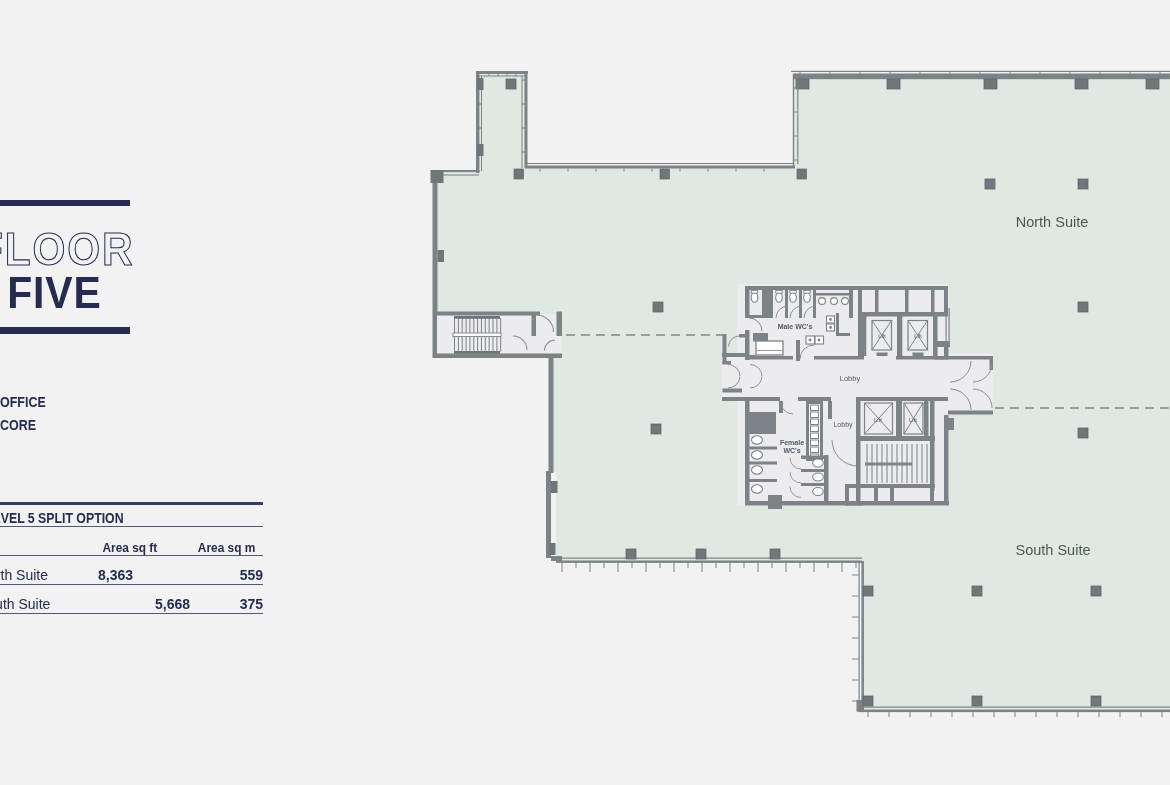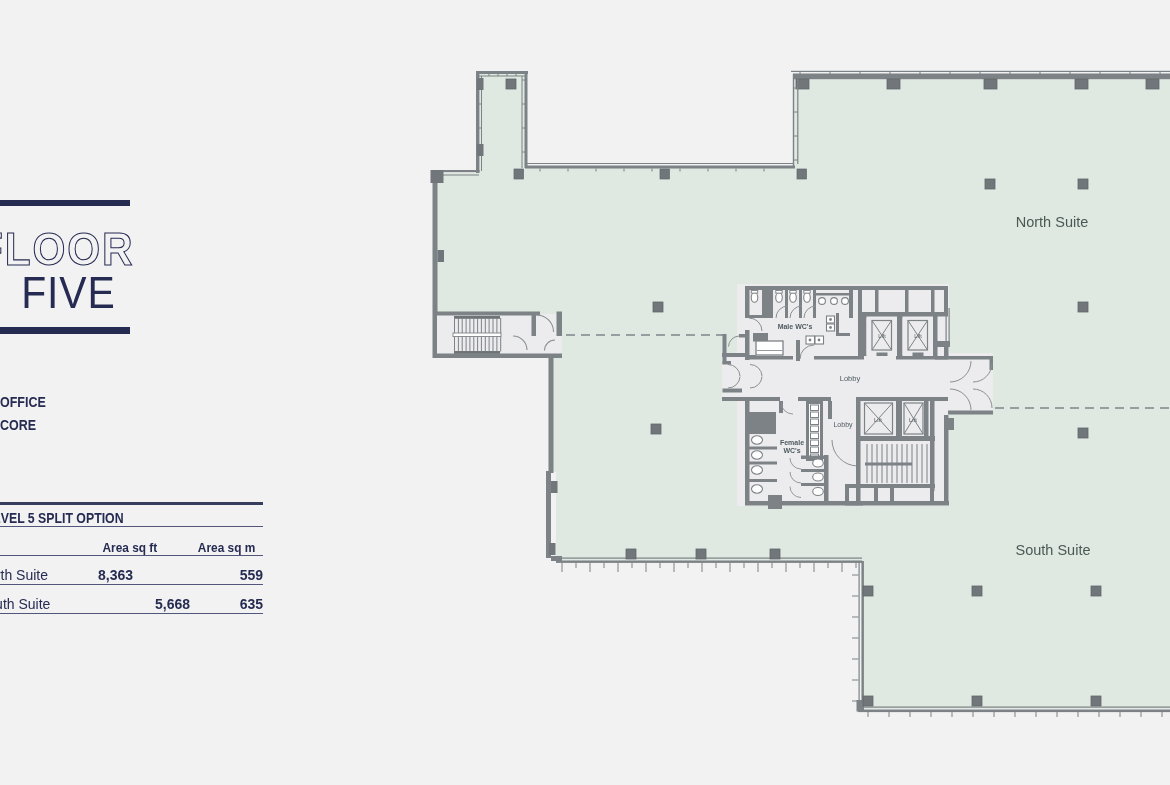--- a/index.html
+++ b/index.html
@@ -297,21 +297,21 @@
 
 <text x="1052" y="227" font-size="14.5" fill="#4b5955" text-anchor="middle">North Suite</text>
 
 <text x="1053" y="555" font-size="14.5" fill="#4b5955" text-anchor="middle">South Suite</text>
 </svg>
 
 <div class="rule" style="left:-20px;top:200px;width:150px;"></div>
 
 <div class="abs" style="left:-23px;top:222px;font-size:46px;font-weight:700;letter-spacing:2px;color:transparent;-webkit-text-stroke:1.1px #262b52;white-space:nowrap;transform:scaleX(0.92);transform-origin:0 50%;">FLOOR</div>
 
-<div class="abs navy" style="left:0px;top:268px;width:130px;text-align:center;font-size:44px;font-weight:400;letter-spacing:1px;white-space:nowrap;"><span style="display:inline-block;transform:scaleX(0.93);transform-origin:100% 50%;">FIVE</span></div>
+<div class="abs navy" style="left:0px;top:268px;width:130px;text-align:left;font-size:44px;font-weight:700;letter-spacing:1px;white-space:nowrap;"><span style="display:inline-block;transform:scaleX(0.93);transform-origin:100% 50%;">FIVE</span></div>
 
 <div class="rule" style="left:-20px;top:327px;width:150px;height:7px;"></div>
 
 <div class="abs navy" style="left:0px;top:394px;font-size:14.5px;font-weight:700;transform:scaleX(0.86);transform-origin:0 50%;">OFFICE</div>
 
 <div class="abs navy" style="left:0px;top:417px;font-size:14.5px;font-weight:700;transform:scaleX(0.86);transform-origin:0 50%;">CORE</div>
 
 <div class="abs" style="left:-25px;top:502px;width:288px;color:#262b52;">
   <div style="border-top:3px solid #373d5e;border-bottom:1.5px solid #51567a;padding:5px 0 0.5px 0;font-size:15px;line-height:15px;font-weight:700;"><span style="display:inline-block;transform:scaleX(0.82);transform-origin:0 50%;white-space:nowrap;margin-left:9.5px;">LEVEL 5 SPLIT OPTION</span></div>
   <div style="display:flex;border-bottom:1.5px solid #51567a;padding:14px 0 1px 0;font-size:13.5px;line-height:13.5px;font-weight:700;">
@@ -320,15 +320,15 @@
       <div style="flex:1;"><span style="display:inline-block;transform:scaleX(0.88);transform-origin:100% 50%;">Area sq m</span></div>
   </div>
   <div style="display:flex;border-bottom:1.5px solid #51567a;padding:12px 0 2px 0;font-size:14px;line-height:14px;">
     <div style="width:120px;padding-left:3px;">North Suite</div>
       <div style="width:92px;text-align:left;font-weight:700;">8,363</div>
       <div style="flex:1;text-align:right;font-weight:700;">559</div>
   </div>
   <div style="display:flex;border-bottom:1.5px solid #51567a;padding:12px 0 2px 0;font-size:14px;line-height:14px;">
     <div style="width:120px;padding-left:3px;">South Suite</div>
       <div style="width:92px;text-align:right;font-weight:700;">5,668</div>
-      <div style="flex:1;text-align:right;font-weight:700;">635</div>
+      <div style="flex:1;text-align:right;font-weight:700;">375</div>
   </div>
 </div>
 
 </body></html>

